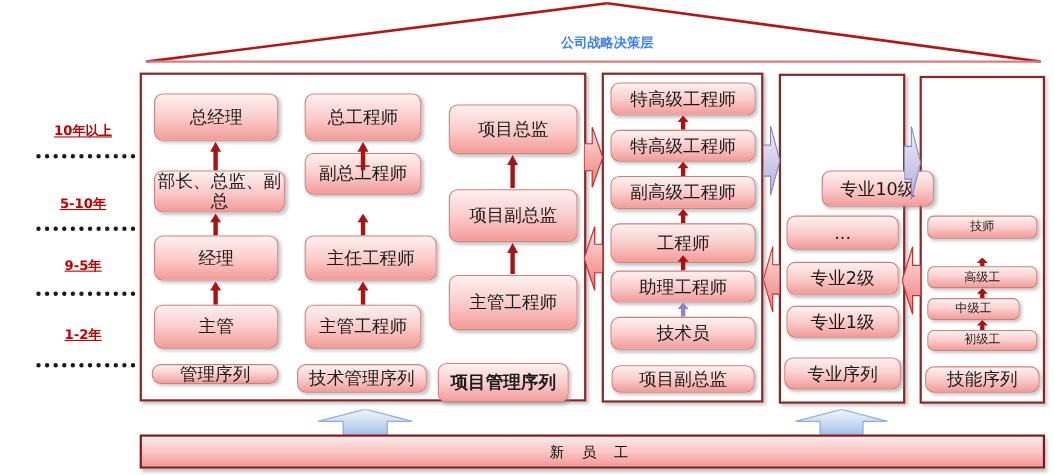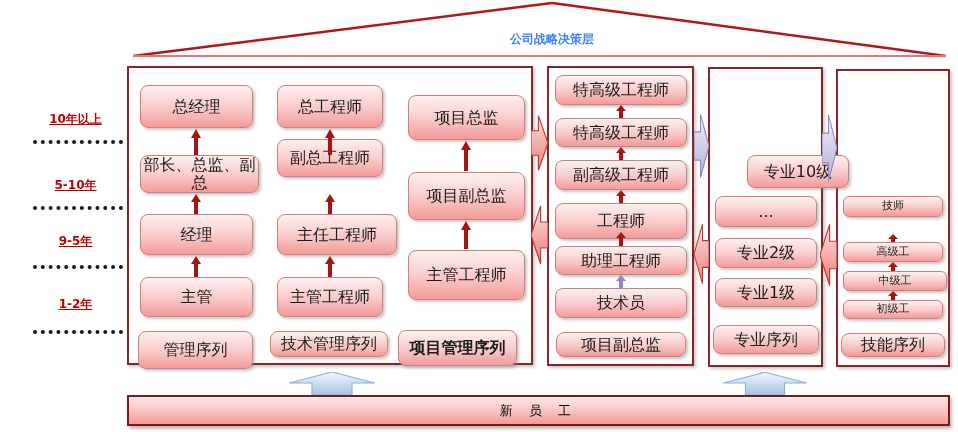--- a/index.html
+++ b/index.html
@@ -65,21 +65,21 @@
 
 <div class="cbox" style="left:127px;top:66px;width:406px;height:299px;"></div>
 <div class="cbox" style="left:547px;top:66px;width:147px;height:300px;"></div>
 <div class="cbox" style="left:708px;top:67px;width:115px;height:300px;"></div>
 <div class="cbox" style="left:836px;top:69px;width:114px;height:298px;"></div>
 
 <div class="node" style="left:140px;top:85px;width:113px;height:43px;">总经理</div>
 <div class="node" style="left:140px;top:155px;width:119px;height:38px;">部长、总监、副总</div>
 <div class="node" style="left:140px;top:214px;width:113px;height:41px;">经理</div>
 <div class="node" style="left:140px;top:277px;width:113px;height:40px;">主管</div>
-<div class="node" style="left:138px;top:331px;width:115px;height:38px;">管理序列</div>
+<div class="node" style="left:138px;top:331px;width:115px;height:18px;">管理序列</div>
 <svg class="varrow" style="left:190px;top:129px;" width="12" height="26">
     <polygon points="6,0 11,9 8,9 8,26 4,26 4,9 1,9" fill="#A81414"></polygon>
   </svg>
 <svg class="varrow" style="left:190px;top:194px;" width="12" height="20">
     <polygon points="6,0 11,8 8,8 8,20 4,20 4,8 1,8" fill="#A81414"></polygon>
   </svg>
 <svg class="varrow" style="left:190px;top:256px;" width="12" height="21">
     <polygon points="6,0 11,8 8,8 8,21 4,21 4,8 1,8" fill="#A81414"></polygon>
   </svg>
 
@@ -133,21 +133,21 @@
   </svg>
 
 <div class="node" style="left:715px;top:155px;width:102px;height:33px;margin-left:32px;">专业10级</div>
 <div class="node" style="left:715px;top:196px;width:102px;height:31px;">...</div>
 <div class="node" style="left:715px;top:238px;width:102px;height:30px;">专业2级</div>
 <div class="node" style="left:715px;top:278px;width:102px;height:29px;">专业1级</div>
 <div class="node" style="left:713px;top:325px;width:106px;height:29px;">专业序列</div>
 
 <div class="node small" style="left:843px;top:196px;width:100px;height:21px;">技师</div>
 <div class="node small" style="left:843px;top:242px;width:100px;height:20px;">高级工</div>
-<div class="node small" style="left:843px;top:271px;width:104px;height:20px;">中级工</div>
+<div class="node small" style="left:843px;top:271px;width:84px;height:20px;">中级工</div>
 <div class="node small" style="left:843px;top:300px;width:100px;height:19px;">初级工</div>
 <div class="node" style="left:841px;top:333px;width:104px;height:24px;">技能序列</div>
 <svg class="varrow" style="left:887px;top:234px;" width="12" height="8">
     <polygon points="6,0 11,5 8,5 8,8 4,8 4,5 1,5" fill="#A81414"></polygon>
   </svg>
 <svg class="varrow" style="left:887px;top:262px;" width="12" height="9">
     <polygon points="6,0 11,5 8,5 8,9 4,9 4,5 1,5" fill="#A81414"></polygon>
   </svg>
 <svg class="varrow" style="left:887px;top:291px;" width="12" height="9">
     <polygon points="6,0 11,5 8,5 8,9 4,9 4,5 1,5" fill="#A81414"></polygon>

